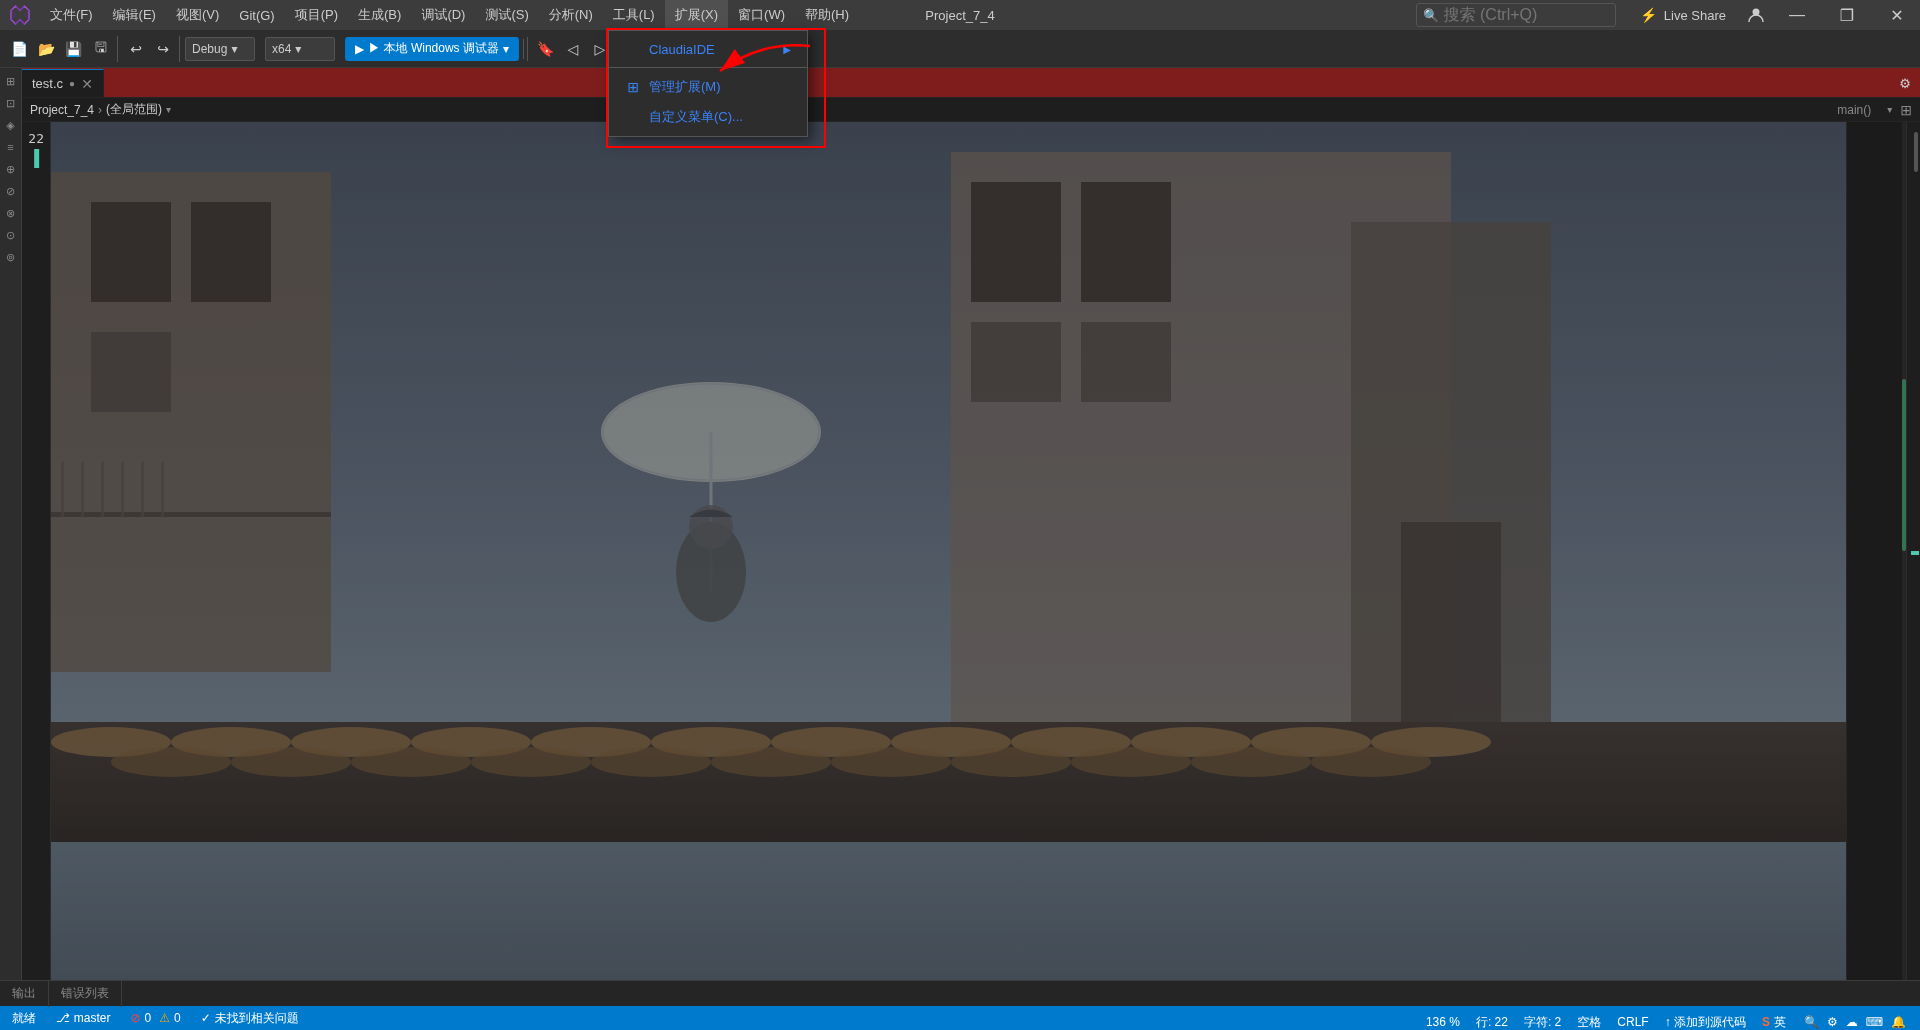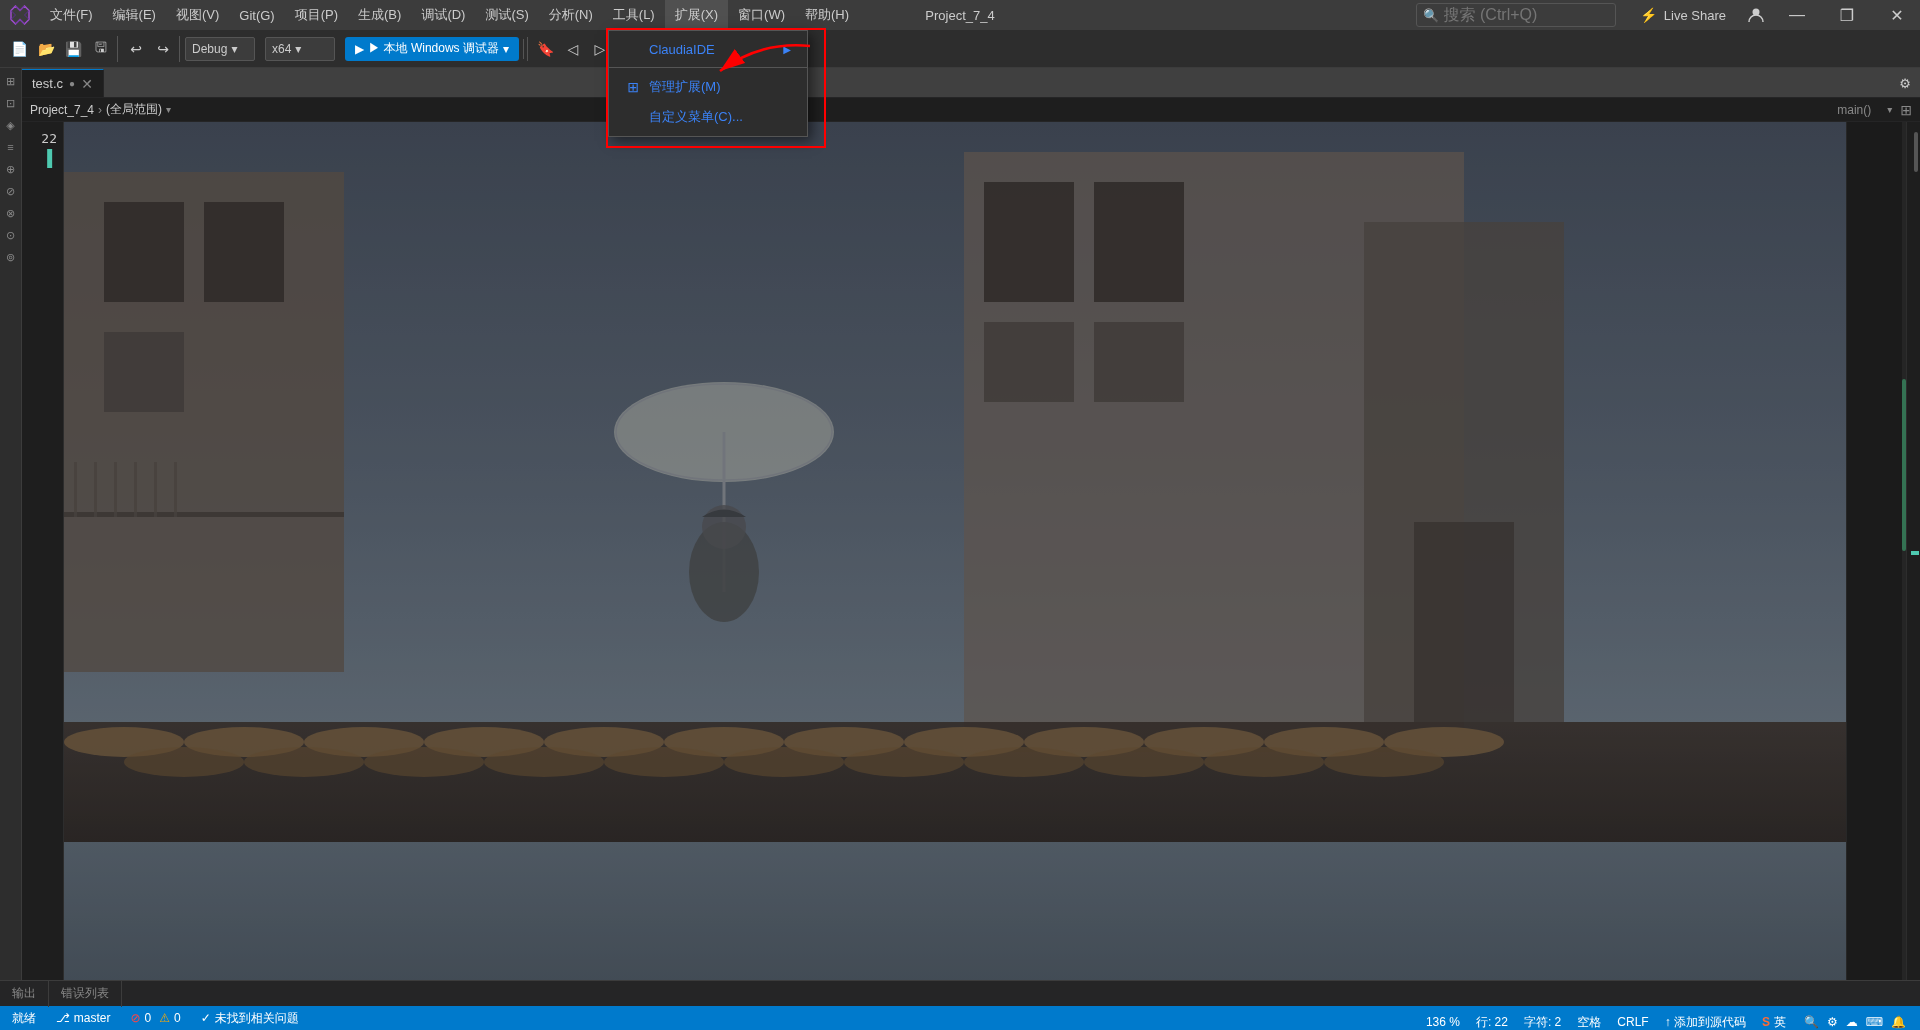--- a/index.html
+++ b/index.html
@@ -36,34 +36,34 @@
     #editor-area { display: flex; width: 100%; height: calc(1030px - 30px - 38px - 24px - 26px); position: relative; }
 
     
     #left-sidebar { width: 22px; background: #2d2d2d; border-right: 1px solid #3c3c3c; display: flex; flex-direction: column; align-items: center; padding-top: 4px; gap: 4px; }
     .sidebar-icon { width: 18px; height: 18px; display: flex; align-items: center; justify-content: center; cursor: pointer; font-size: 11px; color: #888; }
 
     
     #editor-container { flex: 1; display: flex; flex-direction: column; overflow: hidden; }
 
     
-    #tab-bar { height: 30px; background: #404040; display: flex; align-items: flex-end; border-bottom: 1px solid #252526; }
+    #tab-bar { height: 30px; background: #7f1d1d; display: flex; align-items: flex-end; border-bottom: 1px solid #252526; }
     .tab { display: flex; align-items: center; gap: 6px; padding: 0 10px; height: 28px; background: #2d2d2d; color: #999; font-size: 13px; cursor: pointer; border-right: 1px solid #252526; white-space: nowrap; }
     .tab.active { background: #1e1e1e; color: #ccc; border-top: 1px solid #007acc; }
     .tab-close { font-size: 14px; color: #888; cursor: pointer; }
     .tab-settings { margin-left: auto; width: 30px; height: 28px; display: flex; align-items: center; justify-content: center; cursor: pointer; }
 
     
     #breadcrumb { height: 24px; background: #1e1e1e; display: flex; align-items: center; padding: 0 8px; gap: 4px; border-bottom: 1px solid #252526; color: #888; font-size: 12px; }
     #breadcrumb .crumb { color: #ccc; cursor: pointer; }
     .breadcrumb-right { margin-left: auto; display: flex; align-items: center; gap: 8px; color: #888; font-size: 12px; }
 
     
     #code-editor { flex: 1; display: flex; overflow: hidden; position: relative; }
-    #line-numbers { width: 42px; background: #1e1e1e; color: #5a5a5a; font-family: 'Consolas', monospace; font-size: 13px; line-height: 18px; padding: 8px 6px; text-align: right; border-right: 1px solid #2d2d2d; user-select: none; }
+    #line-numbers { width: 29px; background: #1e1e1e; color: #5a5a5a; font-family: 'Consolas', monospace; font-size: 13px; line-height: 18px; padding: 8px 6px; text-align: right; border-right: 1px solid #2d2d2d; user-select: none; }
     #code-content { flex: 1; background: transparent; position: relative; overflow: hidden; }
     #bg-anime { position: absolute; top: 0; left: 0; width: 100%; height: 100%; overflow: hidden; z-index: 0; }
 
     
     #right-scroll { width: 14px; background: #1e1e1e; border-left: 1px solid #2d2d2d; position: relative; }
     .scroll-indicator { position: absolute; right: 2px; width: 4px; background: #555; border-radius: 2px; }
 
     
     #status-bar { height: 24px; background: #007acc; display: flex; align-items: center; padding: 0 8px; gap: 12px; font-size: 12px; color: white; }
     #status-bar .status-item { display: flex; align-items: center; gap: 4px; cursor: pointer; padding: 0 4px; }

